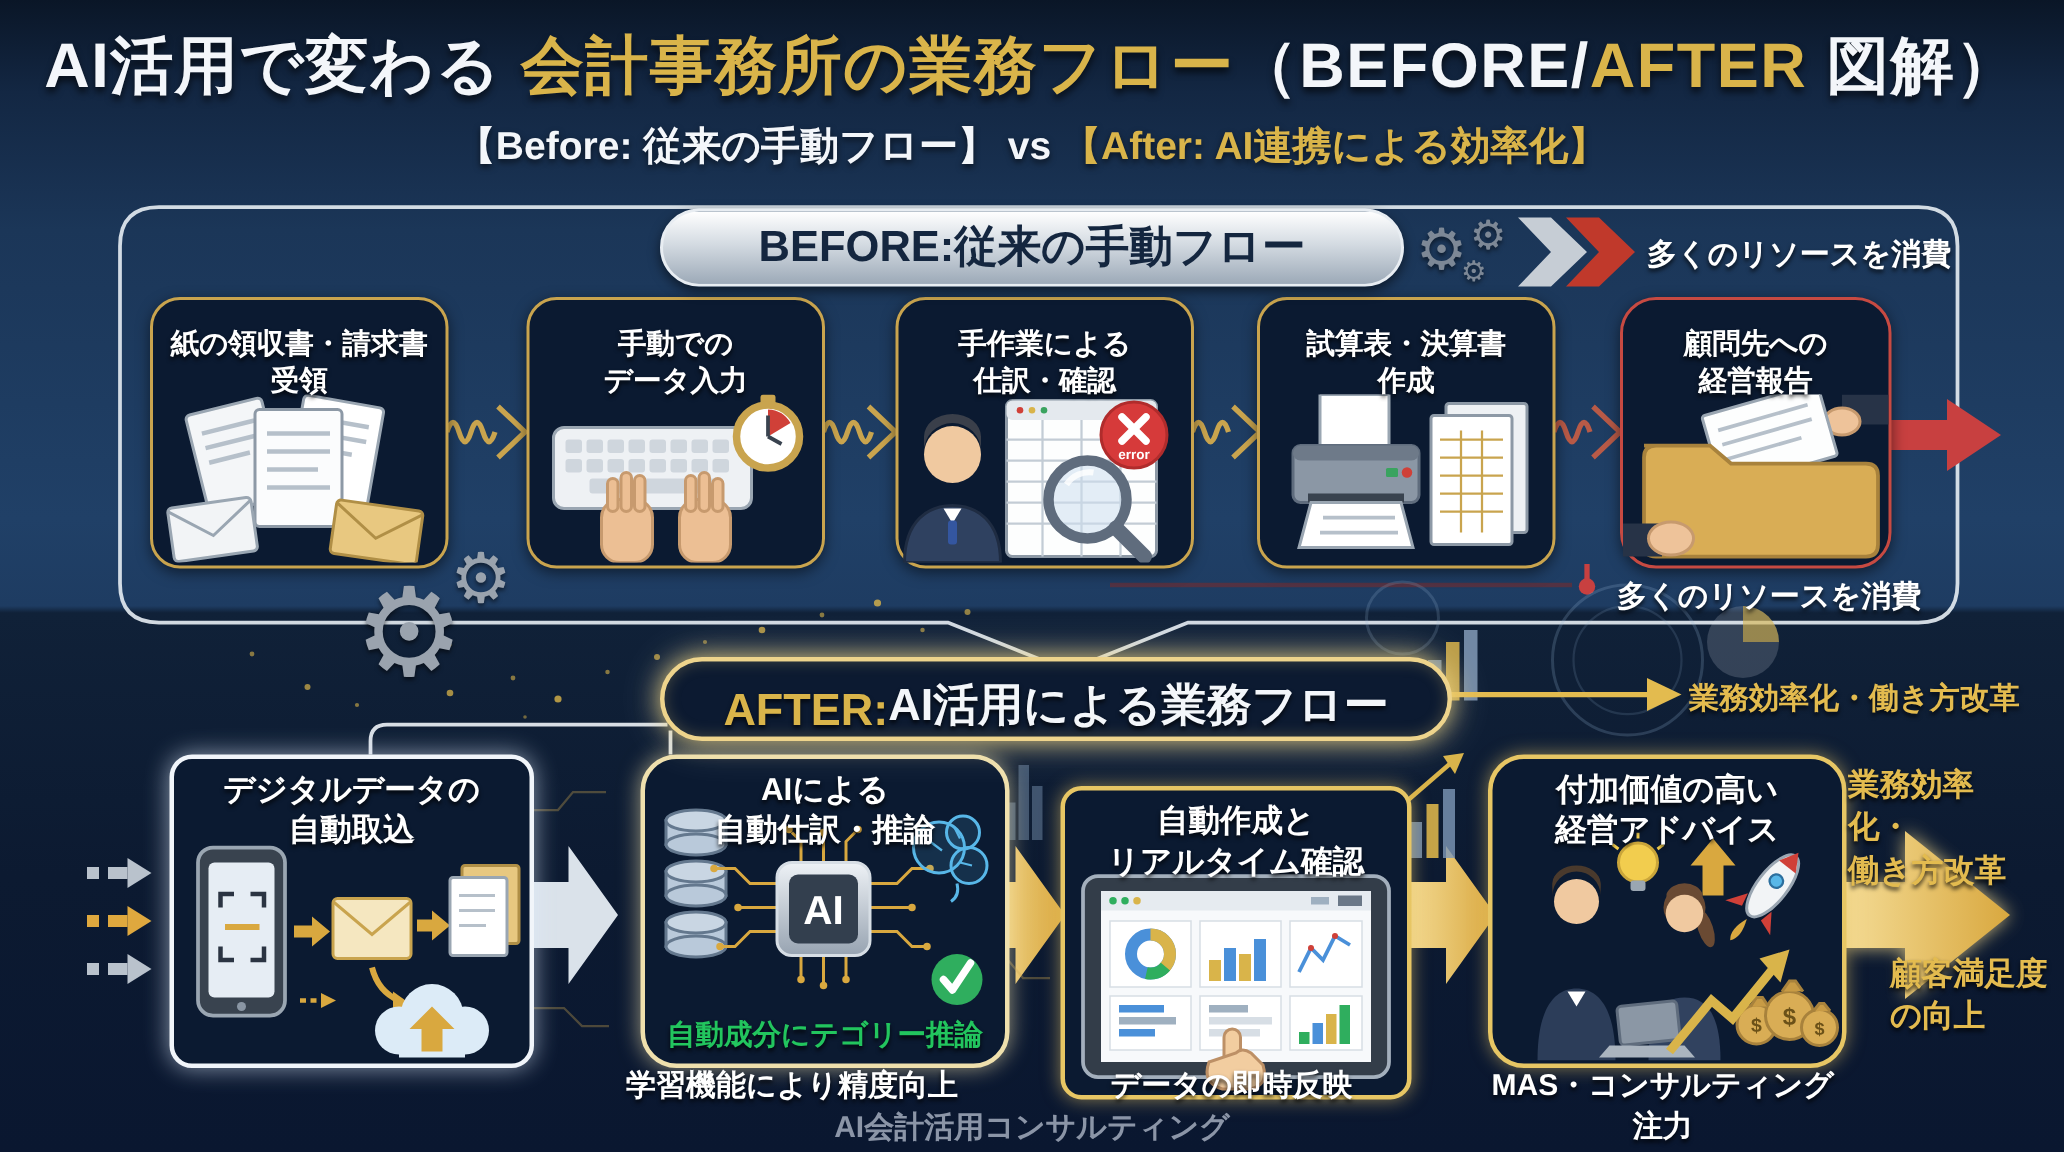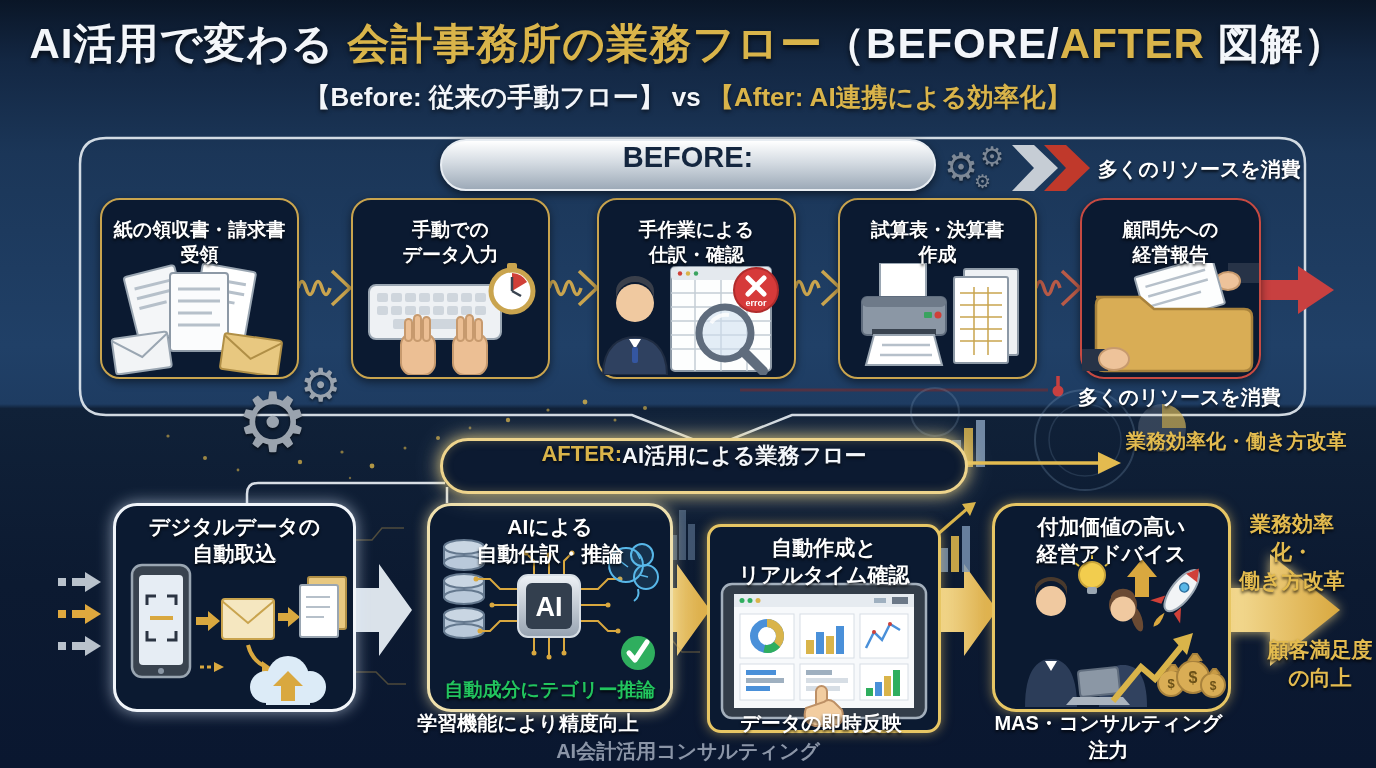--- a/index.html
+++ b/index.html
@@ -11,47 +11,47 @@
   .abs{position:absolute;}
   .tw{color:#f3f6fa;}
   .tg{color:#d9b44a;}
   .title{top:16px;left:0;width:100%;text-align:center;font-size:42px;font-weight:800;letter-spacing:1px;text-shadow:0 3px 5px rgba(0,0,0,.65);white-space:nowrap;}
   .subtitle{top:80px;left:0;width:100%;text-align:center;font-size:26px;font-weight:800;text-shadow:0 2px 4px rgba(0,0,0,.6);white-space:nowrap;}
   .deco{left:0;top:0;width:1376px;height:768px;z-index:1;pointer-events:none;}
   .pill-before{
     left:440px;top:139px;width:492px;height:48px;border-radius:26px;z-index:3;
     background:linear-gradient(180deg,#ffffff 0%,#d4dbe2 45%,#9daab8 100%);
     border:2px solid #e8edf2;box-shadow:0 3px 8px rgba(0,0,0,.55);
-    display:flex;align-items:flex-start;justify-content:center;
+    display:flex;align-items:center;justify-content:center;
     font-size:29px;font-weight:800;color:#14263f;white-space:nowrap;
   }
   .pill-after{
     left:440px;top:438px;width:522px;height:50px;border-radius:28px;z-index:3;
     background:#0c1a31;border:3px solid #eed48c;
     box-shadow:0 0 16px rgba(240,210,120,.85),0 0 30px rgba(255,255,255,.28),inset 0 0 10px rgba(240,210,120,.25);
-    display:flex;align-items:flex-start;justify-content:center;
-    font-size:22px;font-weight:800;white-space:nowrap;text-shadow:0 2px 3px rgba(0,0,0,.7);
+    display:flex;align-items:flex-end;justify-content:center;
+    font-size:30px;font-weight:800;white-space:nowrap;text-shadow:0 2px 3px rgba(0,0,0,.7);
   }
   .gear{position:absolute;color:#8e99a6;text-shadow:0 2px 3px rgba(0,0,0,.5);line-height:1;z-index:2;}
   .note{position:absolute;color:#ffffff;font-weight:800;font-size:20px;text-shadow:0 2px 3px rgba(0,0,0,.75);white-space:nowrap;z-index:3;}
   .goldnote{position:absolute;color:#e3bb4f;font-weight:800;font-size:20px;text-shadow:0 2px 3px rgba(0,0,0,.75);white-space:nowrap;z-index:3;}
   .bbox{position:absolute;top:198px;height:177px;background:#0b1a31;border:2.5px solid #c9a44e;border-radius:20px;box-shadow:0 3px 9px rgba(0,0,0,.5);z-index:2;}
   .bbox.red{border-color:#c74a42;border-radius:24px;}
   .abox{position:absolute;top:503px;height:203px;background:#0b1a31;border-radius:24px;z-index:2;}
   .abox.white{border:3px solid #f1f5fa;box-shadow:0 0 16px rgba(225,238,255,.6);}
   .abox.mix{border:3px solid #efe0ad;box-shadow:0 0 14px rgba(250,233,175,.6);}
   .abox.gold{border:3px solid #e7c664;box-shadow:0 0 12px rgba(233,198,104,.55);}
   .abox.sq{border-radius:14px;margin-top:21px;}
   .blabel{position:relative;z-index:3;padding-top:18px;text-align:center;font-size:19px;line-height:1.3;font-weight:800;color:#ffffff;text-shadow:0 2px 3px rgba(0,0,0,.8);}
   .alabel{position:relative;z-index:3;padding-top:8px;text-align:center;font-size:21px;line-height:1.28;font-weight:800;color:#ffffff;text-shadow:0 2px 3px rgba(0,0,0,.8);}
   .blabel span,.alabel span{display:block;}
   .icon-svg{position:absolute;left:0;bottom:2px;z-index:2;}
   .innote{position:absolute;left:0;bottom:6px;width:100%;text-align:center;font-size:19px;font-weight:800;color:#22c55e;text-shadow:0 2px 3px rgba(0,0,0,.85);z-index:4;}
   .caption{position:absolute;top:710px;text-align:center;font-size:20px;font-weight:800;color:#ffffff;text-shadow:0 2px 3px rgba(0,0,0,.8);z-index:3;}
-  .outcome2{position:absolute;width:120px;text-align:center;font-size:21px;line-height:1.35;font-weight:800;color:#e3bb4f;text-shadow:0 2px 3px rgba(0,0,0,.8);z-index:3;}
+  .outcome2{position:absolute;width:120px;font-size:21px;line-height:1.35;font-weight:800;color:#e3bb4f;text-shadow:0 2px 3px rgba(0,0,0,.8);z-index:3;}
   .outcome2 span{display:block;}
   .watermark{position:absolute;top:738px;left:0;width:100%;text-align:center;font-size:20px;font-weight:600;color:#8b95a7;z-index:3;}
 </style>
 </head>
 <body>
 
 <div class="canvas">
 
   <svg class="abs deco" viewBox="0 0 1376 768">
     <defs>
@@ -170,20 +170,21 @@
 
   <div class="abs title" style="z-index:3;">
     <span class="tw">AI活用で変わる </span><span class="tg">会計事務所の業務フロー</span><span class="tw">（BEFORE/</span><span class="tg">AFTER</span><span class="tw"> 図解）</span>
   </div>
   <div class="abs subtitle" style="z-index:3;">
     <span class="tw">【Before: 従来の手動フロー】</span><span class="tw"> vs </span><span class="tg">【After: AI連携による効率化】</span>
   </div>
 
   <div class="abs pill-before">
     <span>BEFORE:</span>
+      <span> 従来の手動フロー</span>
   </div>
   <span class="gear" style="left:944px;top:148px;font-size:38px;color:#7d8896;">⚙</span>
   <span class="gear" style="left:980px;top:144px;font-size:27px;color:#7d8896;">⚙</span>
   <span class="gear" style="left:974px;top:172px;font-size:19px;color:#7d8896;">⚙</span>
   <div class="note" style="left:1098px;top:156px;">多くのリソースを消費</div>
   <div class="note" style="left:1078px;top:384px;">多くのリソースを消費</div>
 
   <div class="bbox" style="left:100px;width:195px;">
     <div class="blabel">
         <span>紙の領収書・請求書</span>
@@ -367,23 +368,23 @@
     </svg>
   </div>
 
   <span class="gear" style="left:236px;top:382px;font-size:82px;color:#9aa3ae;">⚙</span>
   <span class="gear" style="left:300px;top:362px;font-size:46px;color:#9aa3ae;">⚙</span>
 
   <div class="abs pill-after">
     <span class="tg">AFTER:</span>
       <span class="tw"> AI活用による業務フロー</span>
   </div>
-  <div class="goldnote" style="left:1126px;top:428px;">業務効率化・働き方改革</div>
-
-  <div class="abox white" style="left:113px;width:237px;">
+  <div class="goldnote" style="left:1126px;top:452px;">業務効率化・働き方改革</div>
+
+  <div class="abox white" style="left:113px;width:237px;border-radius:15px;">
     <div class="alabel">
         <span>デジタルデータの</span>
         <span>自動取込</span>
       </div>
     <svg class="icon-svg" width="237" height="148" viewBox="0 0 237 148">
       <rect x="16" y="6" width="58" height="112" rx="10" fill="#39434f" stroke="#9aa6b2" stroke-width="2.5"></rect>
       <rect x="23" y="16" width="44" height="90" rx="4" fill="#e6edf4"></rect>
       <g stroke="#2b3442" stroke-width="3" fill="none">
         <path d="M31,46 V37 H40"></path>
           <path d="M51,37 H60 V46"></path>

